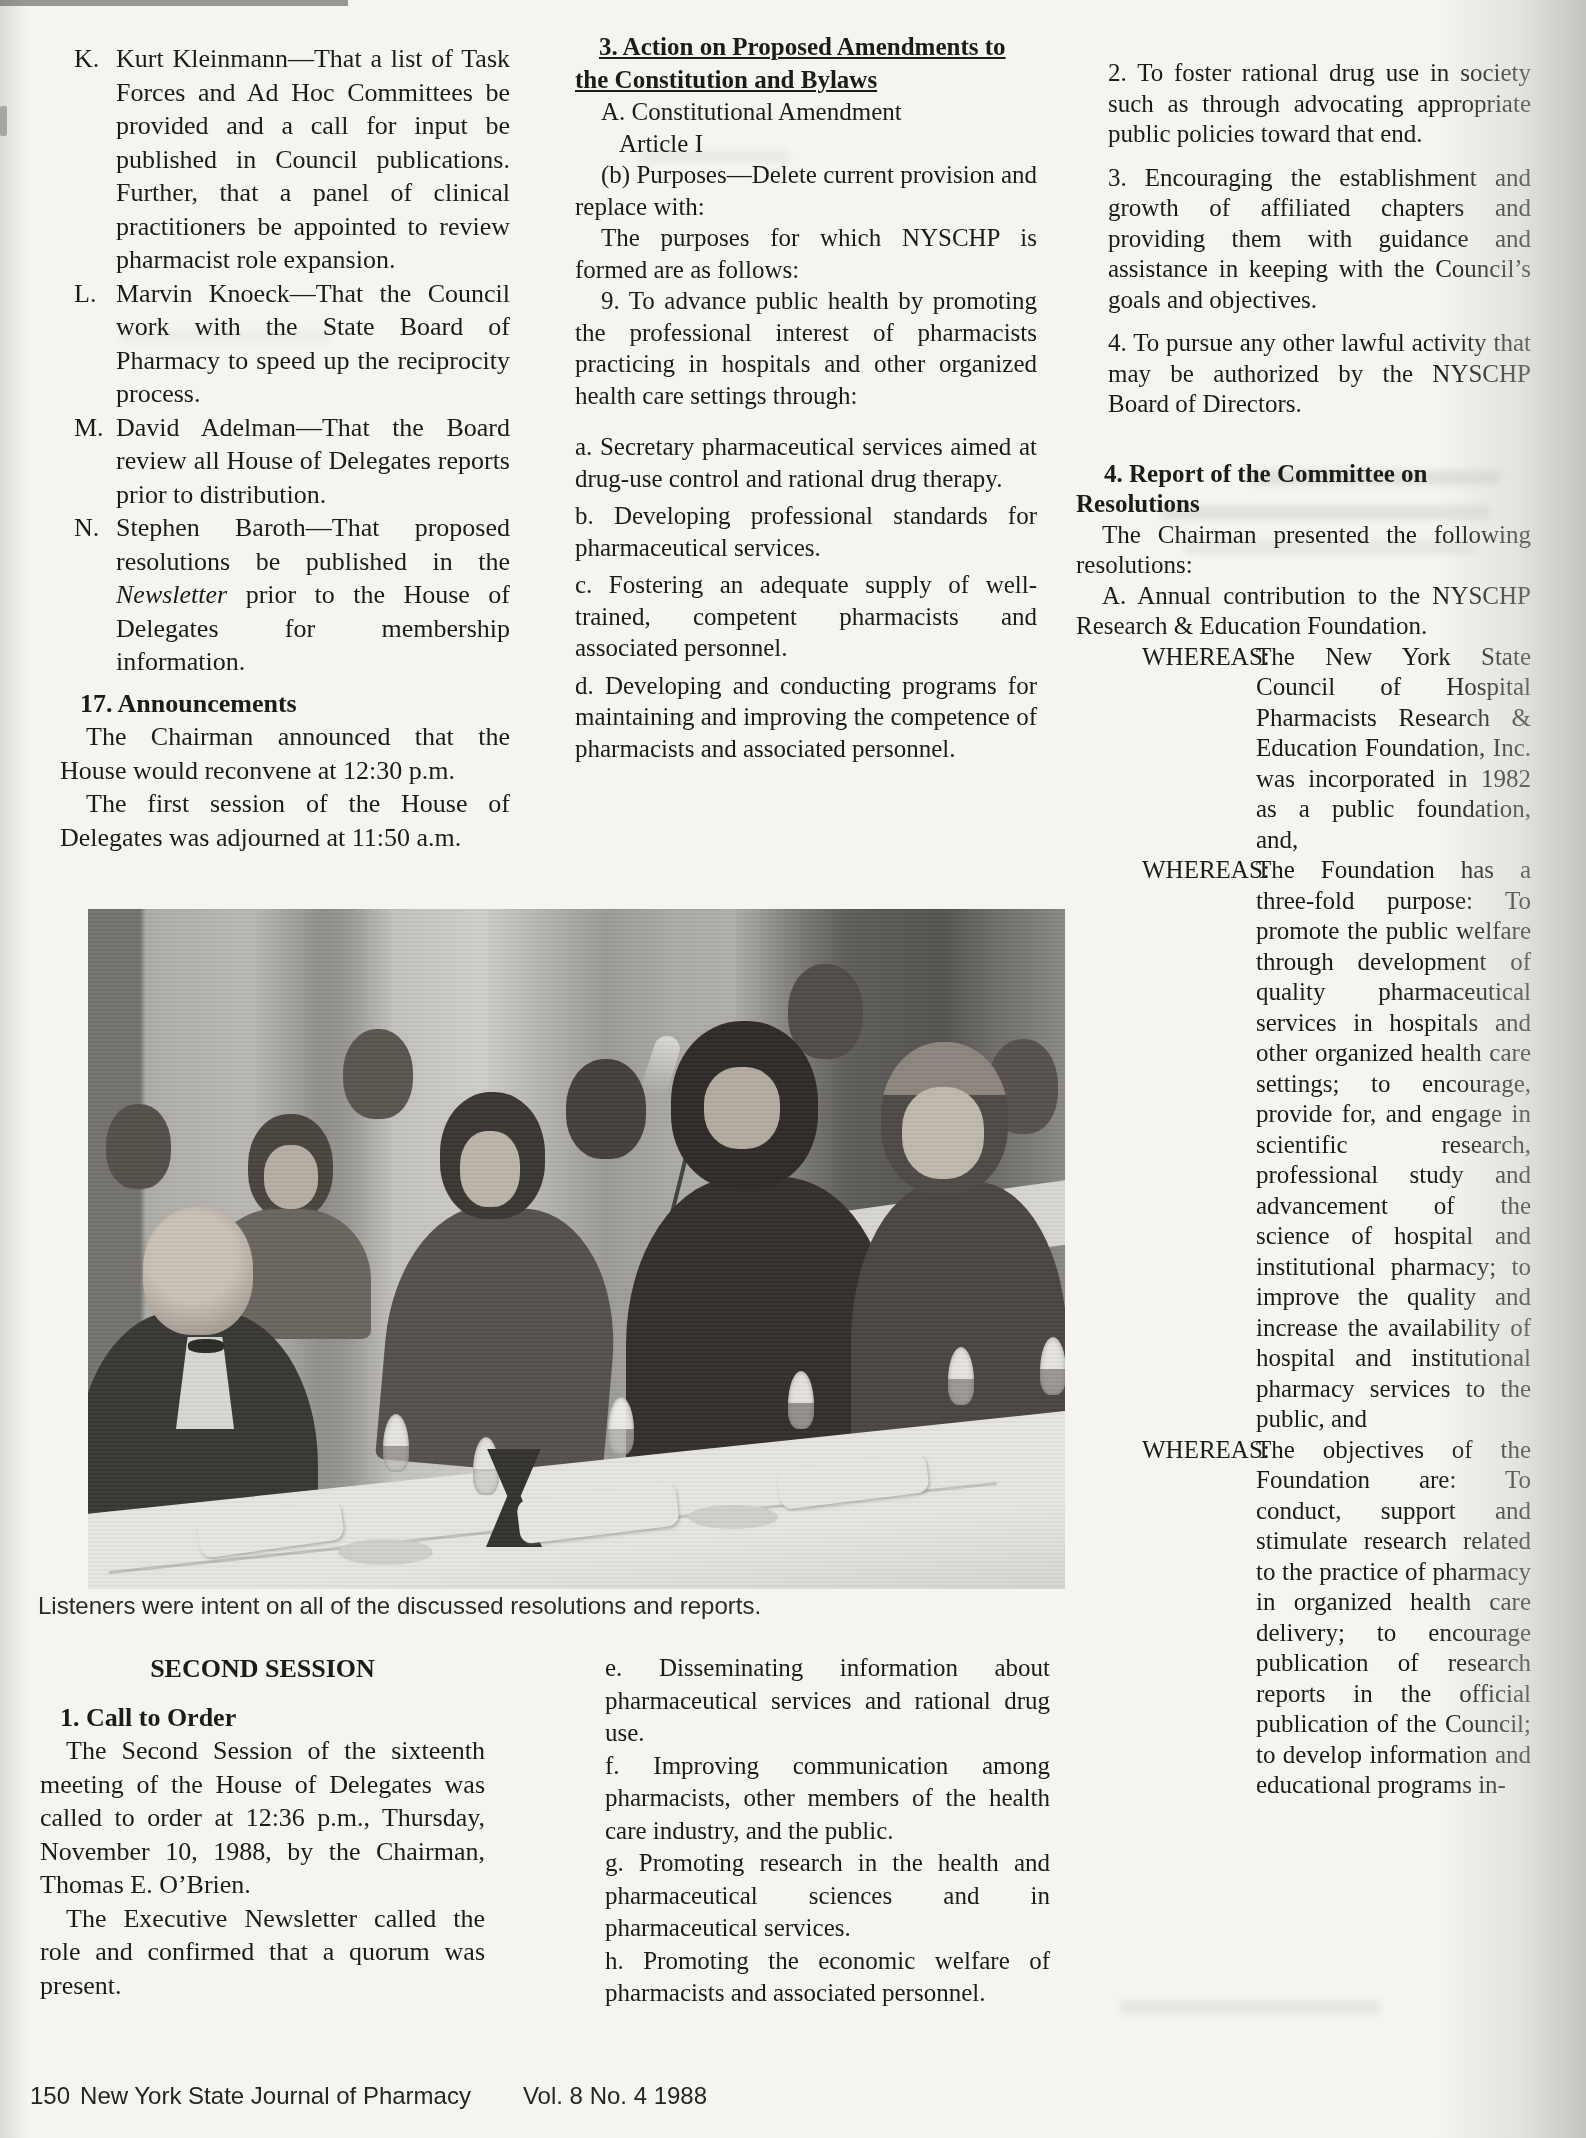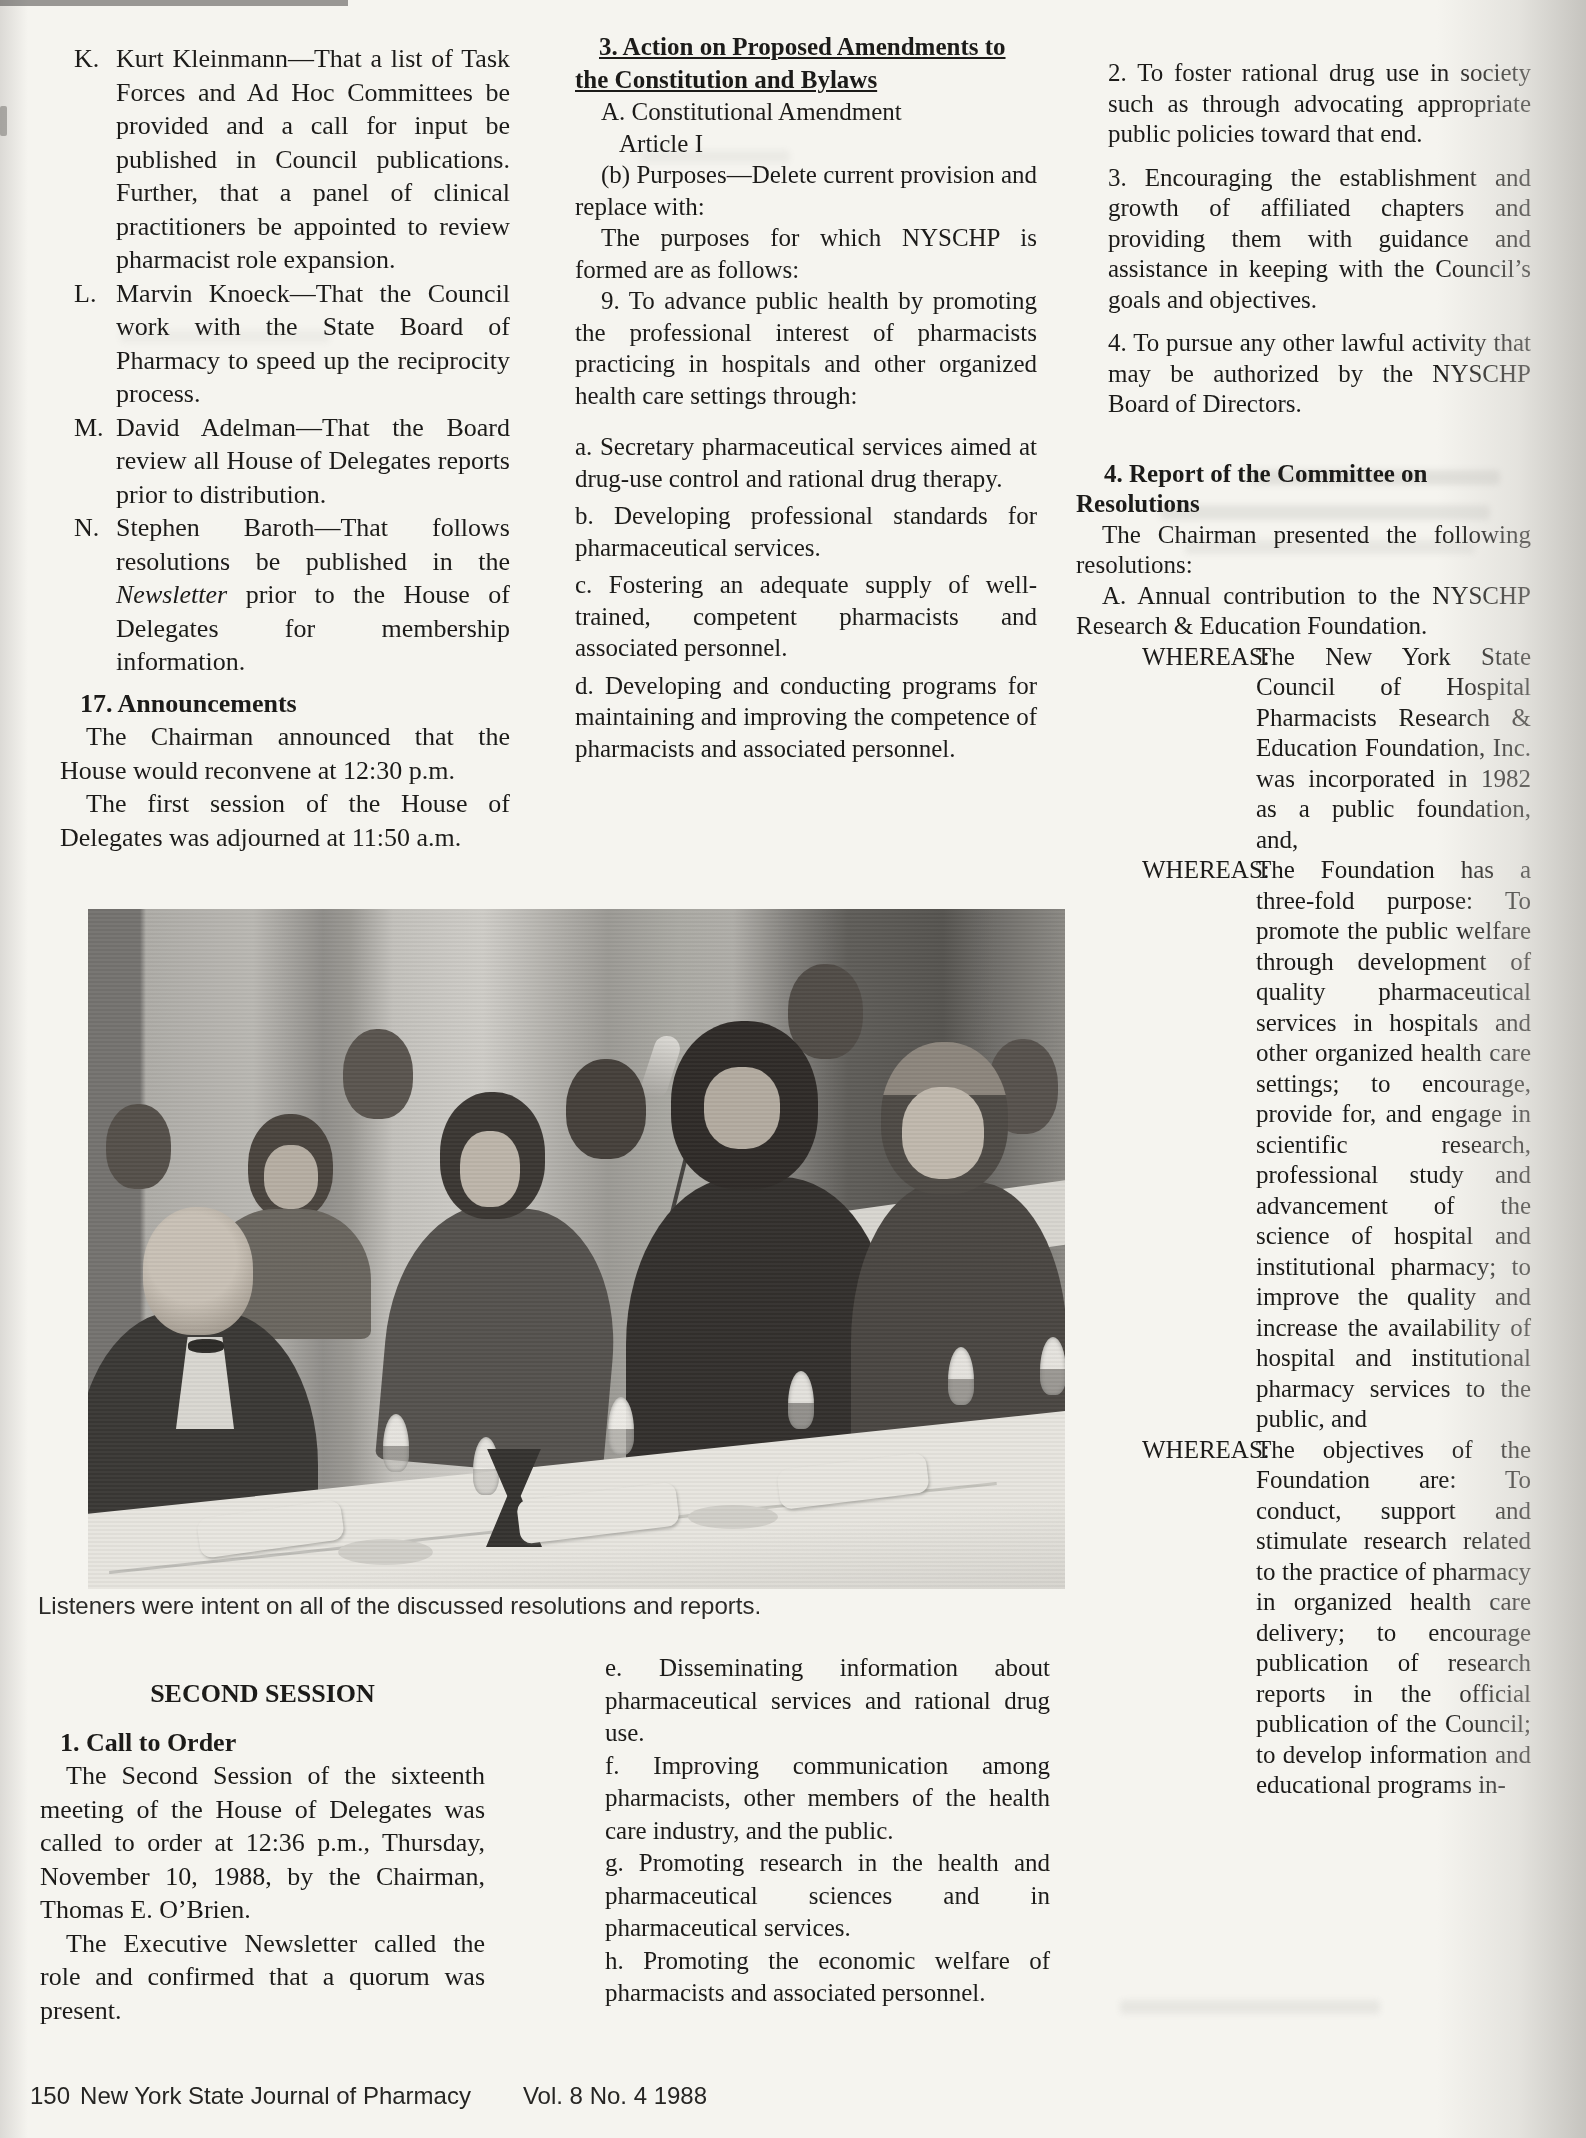--- a/index.html
+++ b/index.html
@@ -25,21 +25,21 @@
   .g4 { left:1120px; top:2000px; width:260px; height:14px; opacity:.10; }
   .g5 { left:640px;  top:150px;  width:150px; height:13px; opacity:.07; }
   .g6 { left:120px;  top:330px;  width:210px; height:13px; opacity:.06; }
 
   
   .col { position:absolute; font-size:26px; line-height:33.5px; }
   .col p { margin:0; text-align:justify; }
   #col1  { left:60px;   top:42px;   width:450px; }
   #col2  { left:575px;  top:30px;   width:462px; font-size:25px; line-height:31.5px; }
   #col3  { left:1076px; top:58px;   width:455px; font-size:25px; line-height:30.5px; }
-  #col1b { left:40px;   top:1652px; width:445px;margin-top:25px; }
+  #col1b { left:40px;   top:1652px; width:445px; }
   #col2b { left:605px;  top:1652px; width:445px; font-size:25px; line-height:32.5px; }
 
   .kitem { position:relative; padding-left:56px; }
   .kitem .lbl { position:absolute; left:14px; top:0; }
   .it { font-style:italic; }
   .idt  { text-indent:26px; }
   .h17 { font-weight:bold; text-indent:20px; margin-top:8px !important; }
 
   #col2 .heading { font-weight:bold; text-indent:24px; text-align:left; margin:0; line-height:33px;text-decoration:underline; }
   #col2 .sub { text-indent:26px; }
@@ -138,21 +138,21 @@
   <div class="ghost g2"></div>
   <div class="ghost g3"></div>
   <div class="ghost g4"></div>
   <div class="ghost g5"></div>
   <div class="ghost g6"></div>
 
   <section class="col" id="col1">
     <p class="kitem"><span class="lbl">K.</span><span>Kurt Kleinmann—That a list of Task Forces and Ad Hoc Committees be provided and a call for input be published in Council publications. Further, that a panel of clinical practitioners be appointed to review pharmacist role expansion.</span></p>
     <p class="kitem"><span class="lbl">L.</span><span>Marvin Knoeck—That the Council work with the State Board of Pharmacy to speed up the reciprocity process.</span></p>
     <p class="kitem"><span class="lbl">M.</span><span>David Adelman—That the Board review all House of Delegates reports prior to distribution.</span></p>
-    <p class="kitem"><span class="lbl">N.</span><span>Stephen Baroth—That follows resolutions be published in the </span><span class="it">Newsletter</span><span> prior to the House of Delegates for membership information.</span></p>
+    <p class="kitem"><span class="lbl">N.</span><span>Stephen Baroth—That proposed resolutions be published in the </span><span class="it">Newsletter</span><span> prior to the House of Delegates for membership information.</span></p>
     <p class="h17">17. Announcements</p>
     <p class="idt">The Chairman announced that the House would reconvene at 12:30 p.m.</p>
     <p class="idt">The first session of the House of Delegates was adjourned at 11:50 a.m.</p>
   </section>
 
   <section class="col" id="col2">
     <p class="heading">3. Action on Proposed Amendments to the Constitution and Bylaws</p>
     <p class="sub">A. Constitutional Amendment</p>
     <p class="sub2">Article I</p>
     <p class="idt">(b) Purposes—Delete current provision and replace with:</p>

